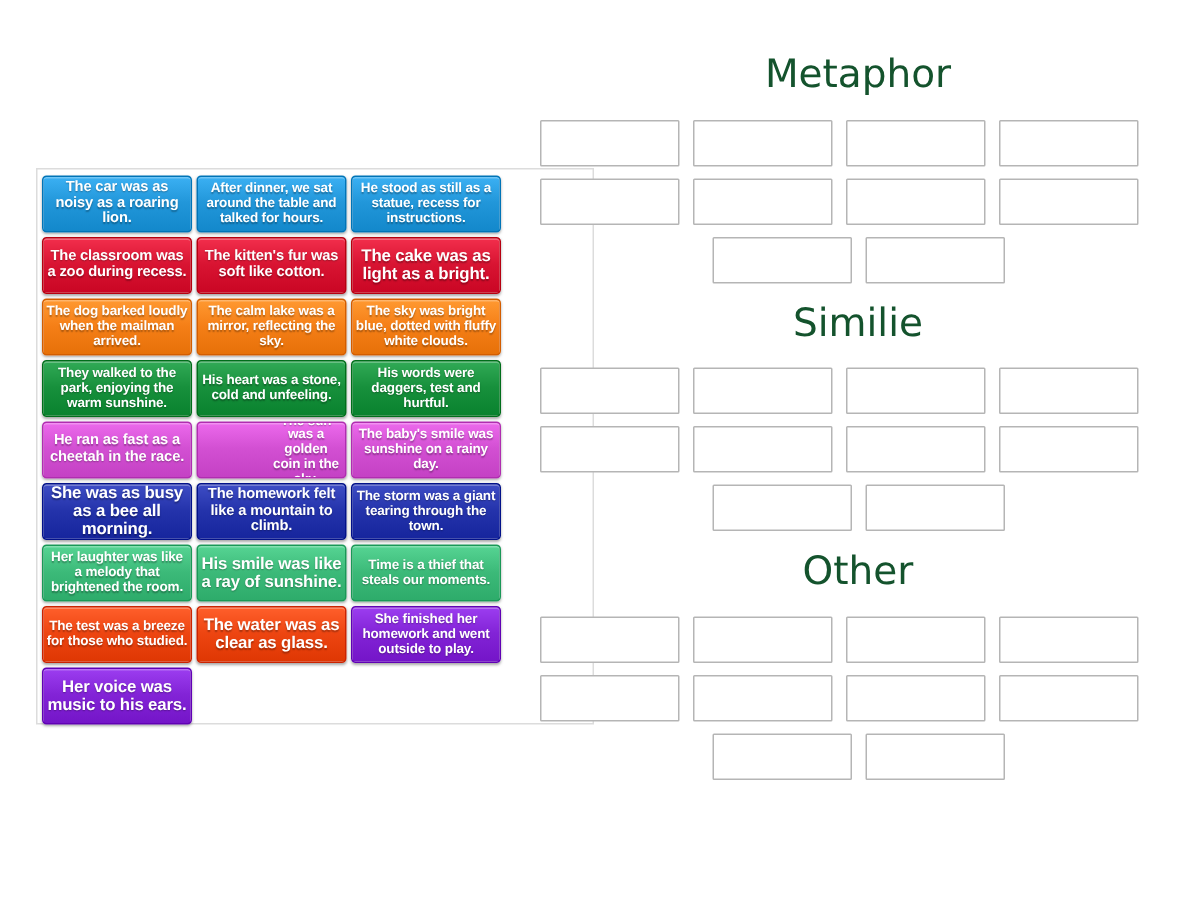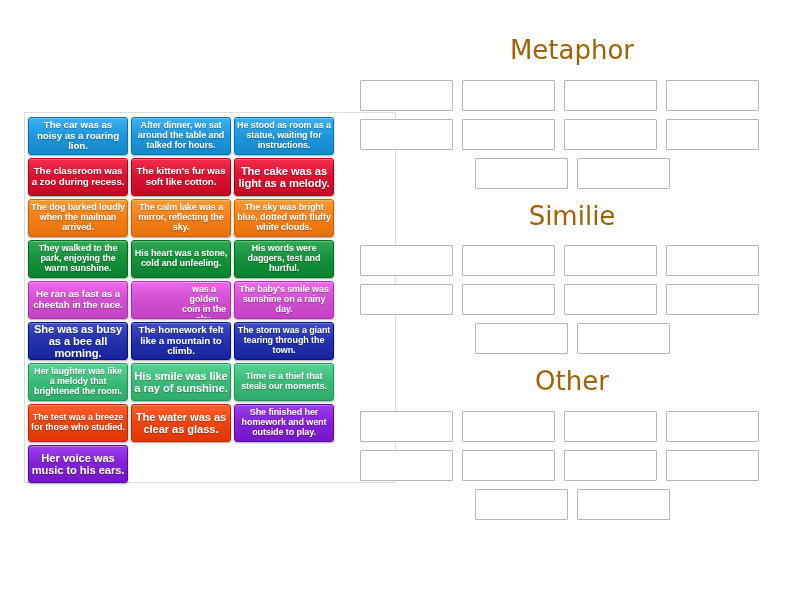--- a/index.html
+++ b/index.html
@@ -73,21 +73,21 @@
     top: 34px;
     width: 424px;
   }
 
   .category { margin-bottom: 11px; }
 
   .category-title {
     text-align: center;
     font-size: 26px;
     font-weight: 400;
-    color: #a16207;
+    color: #14532d;
     line-height: 1.25;
     margin: 0 0 13px 0;
     font-family: "DejaVu Sans", sans-serif;
   }
   .category:nth-child(2) .category-title { margin-top: 2px; }
 
   .slot-row {
     display: flex;
     justify-content: flex-start;
     gap: 9px;
@@ -111,30 +111,30 @@
 
   <div id="tray">
     <div id="tray-grid">
         <div class="card fs-m" style="background: linear-gradient(rgb(59, 176, 243) 0%, rgb(33, 150, 217) 48%, rgb(19, 136, 203) 100%); border: 1px solid rgb(0, 116, 183);">
           <span>The car was as noisy as a roaring lion.</span>
         </div>
         <div class="card fs-s" style="background: linear-gradient(rgb(59, 176, 243) 0%, rgb(33, 150, 217) 48%, rgb(19, 136, 203) 100%); border: 1px solid rgb(0, 116, 183);">
           <span>After dinner, we sat around the table and talked for hours.</span>
         </div>
         <div class="card fs-s" style="background: linear-gradient(rgb(59, 176, 243) 0%, rgb(33, 150, 217) 48%, rgb(19, 136, 203) 100%); border: 1px solid rgb(0, 116, 183);">
-          <span>He stood as room as a statue, waiting for instructions.</span>
+          <span>He stood as still as a statue, recess for instructions.</span>
         </div>
         <div class="card fs-m" style="background: linear-gradient(rgb(242, 46, 76) 0%, rgb(216, 20, 50) 48%, rgb(202, 6, 36) 100%); border: 1px solid rgb(182, 0, 16);">
           <span>The classroom was a zoo during recess.</span>
         </div>
         <div class="card fs-m" style="background: linear-gradient(rgb(242, 46, 76) 0%, rgb(216, 20, 50) 48%, rgb(202, 6, 36) 100%); border: 1px solid rgb(182, 0, 16);">
           <span>The kitten's fur was soft like cotton.</span>
         </div>
         <div class="card fs-l" style="background: linear-gradient(rgb(242, 46, 76) 0%, rgb(216, 20, 50) 48%, rgb(202, 6, 36) 100%); border: 1px solid rgb(182, 0, 16);">
-          <span>The cake was as light as a melody.</span>
+          <span>The cake was as light as a bright.</span>
         </div>
         <div class="card fs-s" style="background: linear-gradient(rgb(255, 153, 49) 0%, rgb(245, 127, 23) 48%, rgb(231, 113, 9) 100%); border: 1px solid rgb(211, 93, 0);">
           <span>The dog barked loudly when the mailman arrived.</span>
         </div>
         <div class="card fs-s" style="background: linear-gradient(rgb(255, 153, 49) 0%, rgb(245, 127, 23) 48%, rgb(231, 113, 9) 100%); border: 1px solid rgb(211, 93, 0);">
           <span>The calm lake was a mirror, reflecting the sky.</span>
         </div>
         <div class="card fs-s" style="background: linear-gradient(rgb(255, 153, 49) 0%, rgb(245, 127, 23) 48%, rgb(231, 113, 9) 100%); border: 1px solid rgb(211, 93, 0);">
           <span>The sky was bright blue, dotted with fluffy white clouds.</span>
         </div>

